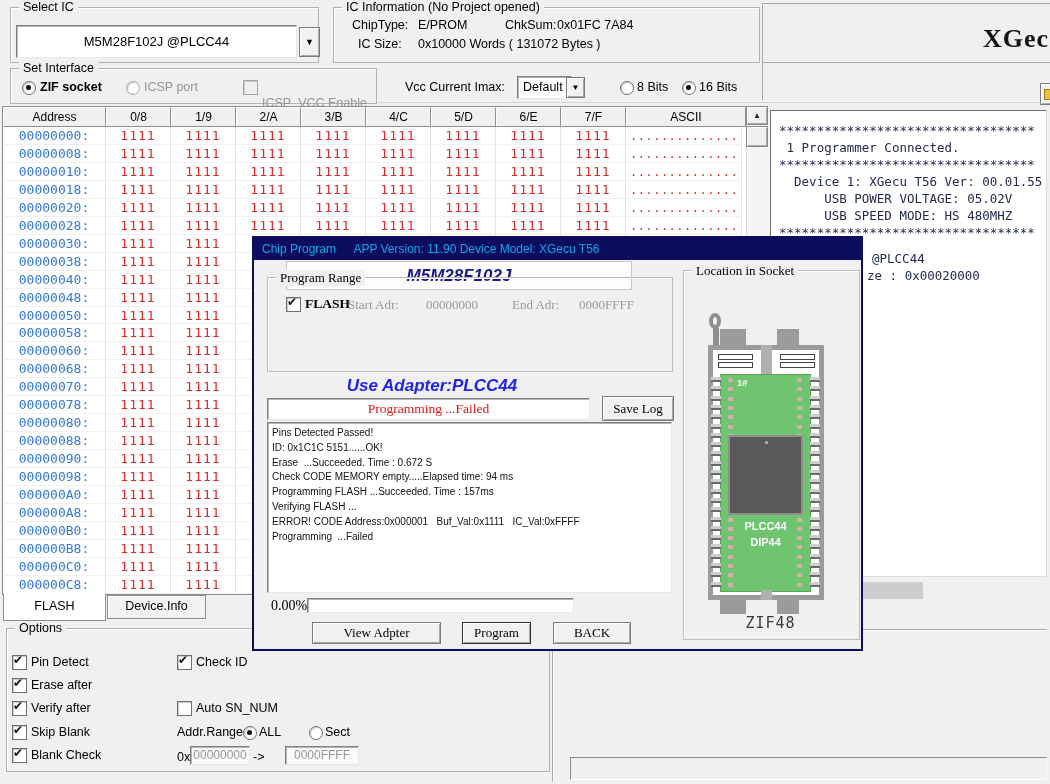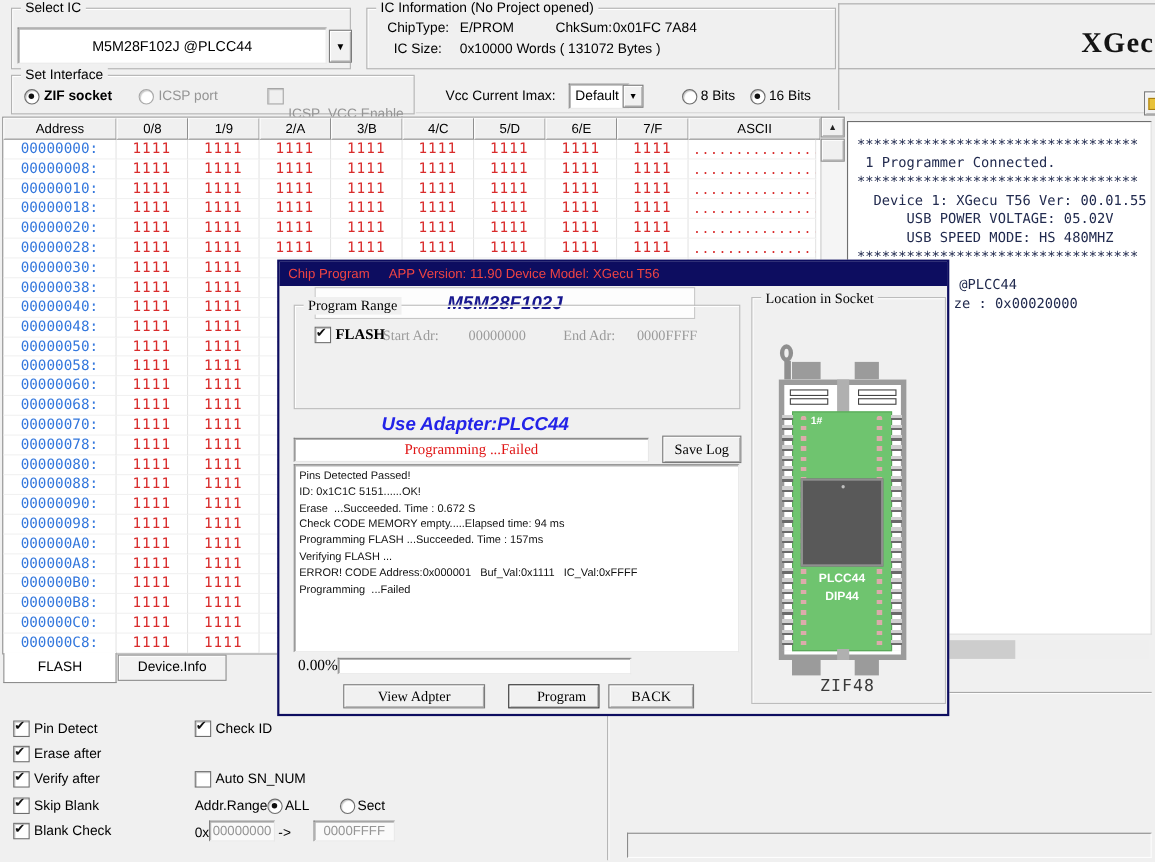--- a/index.html
+++ b/index.html
@@ -9,21 +9,21 @@
   
   .grp{position:absolute;border:1px solid #b2b2b2;box-shadow:inset 1px 1px 0 #fff;}
   .grp>.glbl{position:absolute;top:-8px;left:8px;background:#f0f0f0;padding:0 4px;white-space:nowrap;}
   .serif .glbl,.serif{font-family:"Liberation Serif",serif;}
   
   .sunken{position:absolute;background:#fff;border:1px solid;border-color:#808080 #e8e8e8 #e8e8e8 #808080;box-shadow:inset 1px 1px 0 #b4b4b4;}
   
   .btn{position:absolute;background:#f1f1f1;border:1px solid #7b7b7b;box-shadow:inset 1px 1px 0 #ffffff,inset -1px -1px 0 #a9a9a9;
        text-align:center;font-family:"Liberation Serif",serif;font-size:13px;cursor:default;}
   .btn-sans{font-family:"Liberation Sans",sans-serif;font-size:11px;}
-  .btn-def{border:1px solid #303030;padding-left:14px;}
+  .btn-def{border:1px solid #303030;}
   
   .chk{position:absolute;width:13px;height:13px;background:#fff;border:1px solid #6e6e6e;box-shadow:inset 1px 1px 0 #c9c9c9;}
   .chk .tick{position:absolute;left:0px;top:-3px;font-size:12px;color:#111;}
   .chk.dis{background:#f0f0f0;border-color:#a5a5a5;}
   .rad{position:absolute;width:12px;height:12px;border-radius:50%;background:#fff;border:1px solid #6e6e6e;box-shadow:inset 1px 1px 1px #c9c9c9;}
   .rad.sel::after{content:"";position:absolute;left:3px;top:3px;width:5px;height:5px;border-radius:50%;background:#111;}
   .rad.dis{border-color:#a8a8a8;}
   .gray{color:#959595;}
   
   #hexTable{position:absolute;left:2px;top:106px;width:743px;height:487px;background:#fff;border:1px solid #8d8d8d;overflow:hidden;}
@@ -46,21 +46,21 @@
   
   #console{position:absolute;left:770px;top:110px;width:277px;height:467px;background:#fff;border:1px solid;border-color:#6f6f6f #dcdcdc #dcdcdc #6f6f6f;
            font-family:"DejaVu Sans Mono",monospace;font-size:12.5px;line-height:17px;color:#222b4f;white-space:pre;overflow:hidden;padding:11px 0 0 8px;box-sizing:border-box;}
   .frag{position:absolute;font-family:"DejaVu Sans Mono",monospace;font-size:12.5px;color:#222b4f;white-space:pre;}
   
   .tab{position:absolute;text-align:center;font-size:12.5px;box-sizing:border-box;}
   #tabFlash{left:3px;top:593px;width:103px;height:28px;background:#fff;border:1px solid #8d8d8d;border-top:1px solid #fff;line-height:24px;}
   #tabDev{left:107px;top:595px;width:99px;height:24px;background:#f2f2f2;border:1px solid #8d8d8d;line-height:20px;box-shadow:inset 1px 1px 0 #fff;}
   
   #dialog{position:absolute;left:252px;top:236px;width:611px;height:415px;background:#f0f0f0;border:2px solid #0d0d60;box-sizing:border-box;z-index:10;}
-  #dlgTitle{position:absolute;left:0;top:0;width:607px;height:22px;background:#0d0d60;color:#ef4444;font-size:12px;line-height:22px;white-space:nowrap;overflow:hidden;}
+  #dlgTitle{position:absolute;left:0;top:0;width:607px;height:22px;background:#0d0d60;color:#0ea5e9;font-size:12px;line-height:22px;white-space:nowrap;overflow:hidden;}
   #dlgTitle span{margin-left:8px;}
   .dlg-abs{position:absolute;} 
   #chipPanel{left:32px;top:23px;width:344px;height:27px;background:#fdfdfd;border:1px solid #c6c6c6;
              text-align:center;font:italic bold 17px "Liberation Sans",sans-serif;color:#18188f;line-height:27px;}
   .dlg-gray{color:#9a9a9a;font-family:"Liberation Serif",serif;font-size:13px;}
   #adapterNote{left:48px;top:138px;width:260px;text-align:center;font:italic bold 17px "Liberation Sans",sans-serif;color:#2323e8;}
   #statusBox{left:13px;top:160px;width:321px;height:20px;text-align:center;font-family:"Liberation Serif",serif;font-size:13.5px;color:#e01515;line-height:20px;}
   #logBox{left:13px;top:184px;width:405px;height:171px;font-size:10px;line-height:14.8px;color:#111;white-space:pre;padding:3px 0 0 4px;box-sizing:border-box;overflow:hidden;font-family:"Liberation Sans",sans-serif;}
   
   .sock{position:absolute;}
@@ -471,20 +471,23 @@
 
   <div class="abs" style="left:768px;top:582px;width:277px;height:17px;background:#efefef;">
     <div class="abs" style="left:0;top:0;width:155px;height:17px;background:#cdcdcd;"></div>
   </div>
   <div class="hline" style="left:556px;top:629px;width:491px;"></div>
   <div class="hline lt" style="left:556px;top:630px;width:491px;"></div>
   <div class="vline" style="left:552px;top:629px;height:153px;"></div>
   <div class="vline lt" style="left:553px;top:629px;height:153px;"></div>
   <div class="abs" style="left:570px;top:757px;width:475px;height:21px;background:#f0f0f0;border:1px solid;border-color:#8b8b8b #fdfdfd #fdfdfd #8b8b8b;"></div>
 
+  <div class="grp" style="left:6px;top:628px;width:542px;height:142px;">
+    <span class="glbl">Options</span>
+  </div>
   <span class="chk" style="left:12px;top:655px;">
       <span class="tick">✔</span>
     </span>
   <div class="abs" style="left:31px;top:655px;">Pin Detect</div>
   <span class="chk" style="left:12px;top:678px;">
       <span class="tick">✔</span>
     </span>
   <div class="abs" style="left:31px;top:678px;">Erase after</div>
   <span class="chk" style="left:12px;top:701px;">
       <span class="tick">✔</span>

